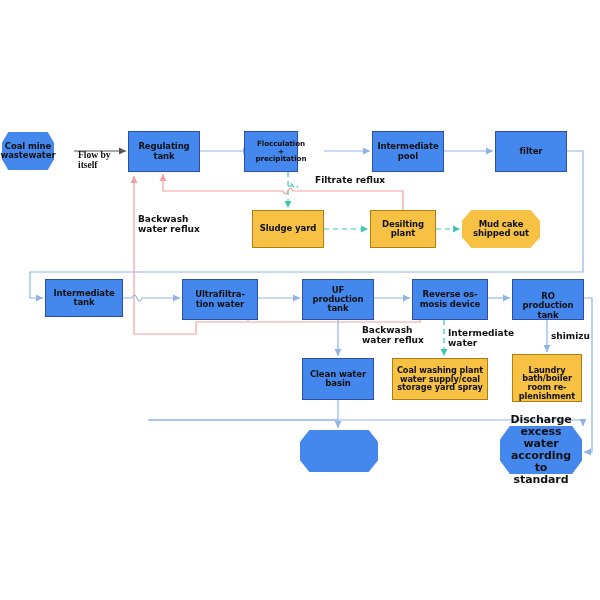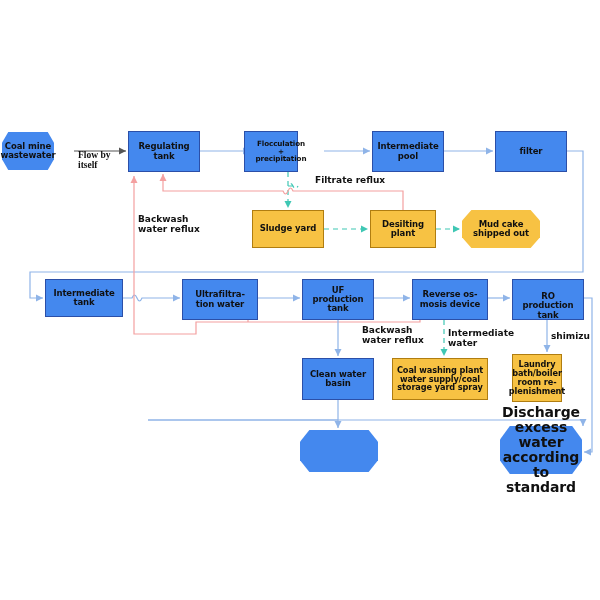--- a/index.html
+++ b/index.html
@@ -134,30 +134,30 @@
       </div>
       <div class="node blue" style="left: 302px; top: 358px; width: 72px; height: 42px; font-size: 8.5px;">
         <span style="white-space: pre-line;">Clean water
 basin</span>
       </div>
       <div class="node orange" style="left: 392px; top: 358px; width: 96px; height: 42px; font-size: 8.2px;">
         <span style="white-space: pre-line;">Coal washing plant
 water supply/coal
 storage yard spray</span>
       </div>
-      <div class="node orange" style="left: 512px; top: 354px; width: 50px; height: 48px; font-size: 8.2px;">
+      <div class="node orange" style="left: 512px; top: 354px; width: 70px; height: 48px; font-size: 8.2px; align-items: flex-end;">
         <span style="white-space: pre-line;">Laundry
 bath/boiler
 room re-
 plenishment</span>
       </div>
       <div class="node oct" style="left: 300px; top: 430px; width: 78px; height: 42px; font-size: 8.5px;">
         <div class="octbg" style="background: rgb(68, 136, 238); clip-path: polygon(12% 0px, 88% 0px, 100% 28%, 100% 72%, 88% 100%, 12% 100%, 0px 72%, 0px 28%);"></div>
       </div>
-      <div class="node oct" style="left: 500px; top: 426px; width: 82px; height: 48px; font-size: 14px;">
+      <div class="node oct" style="left: 500px; top: 426px; width: 82px; height: 48px; font-size: 11px;">
         <div class="octbg" style="background: rgb(68, 136, 238); clip-path: polygon(12% 0px, 88% 0px, 100% 28%, 100% 72%, 88% 100%, 12% 100%, 0px 72%, 0px 28%);"></div>
         <span class="lbl" style="white-space: pre-line;">Discharge
 excess water
 according to
 standard</span>
       </div>
     </div>
   <div id="labels">
       <div class="edgelabel" style="left: 78px; top: 150px; font-size: 9.5px; white-space: pre-line; font-family: Liberation Serif, serif;">Flow by
 itself</div>

